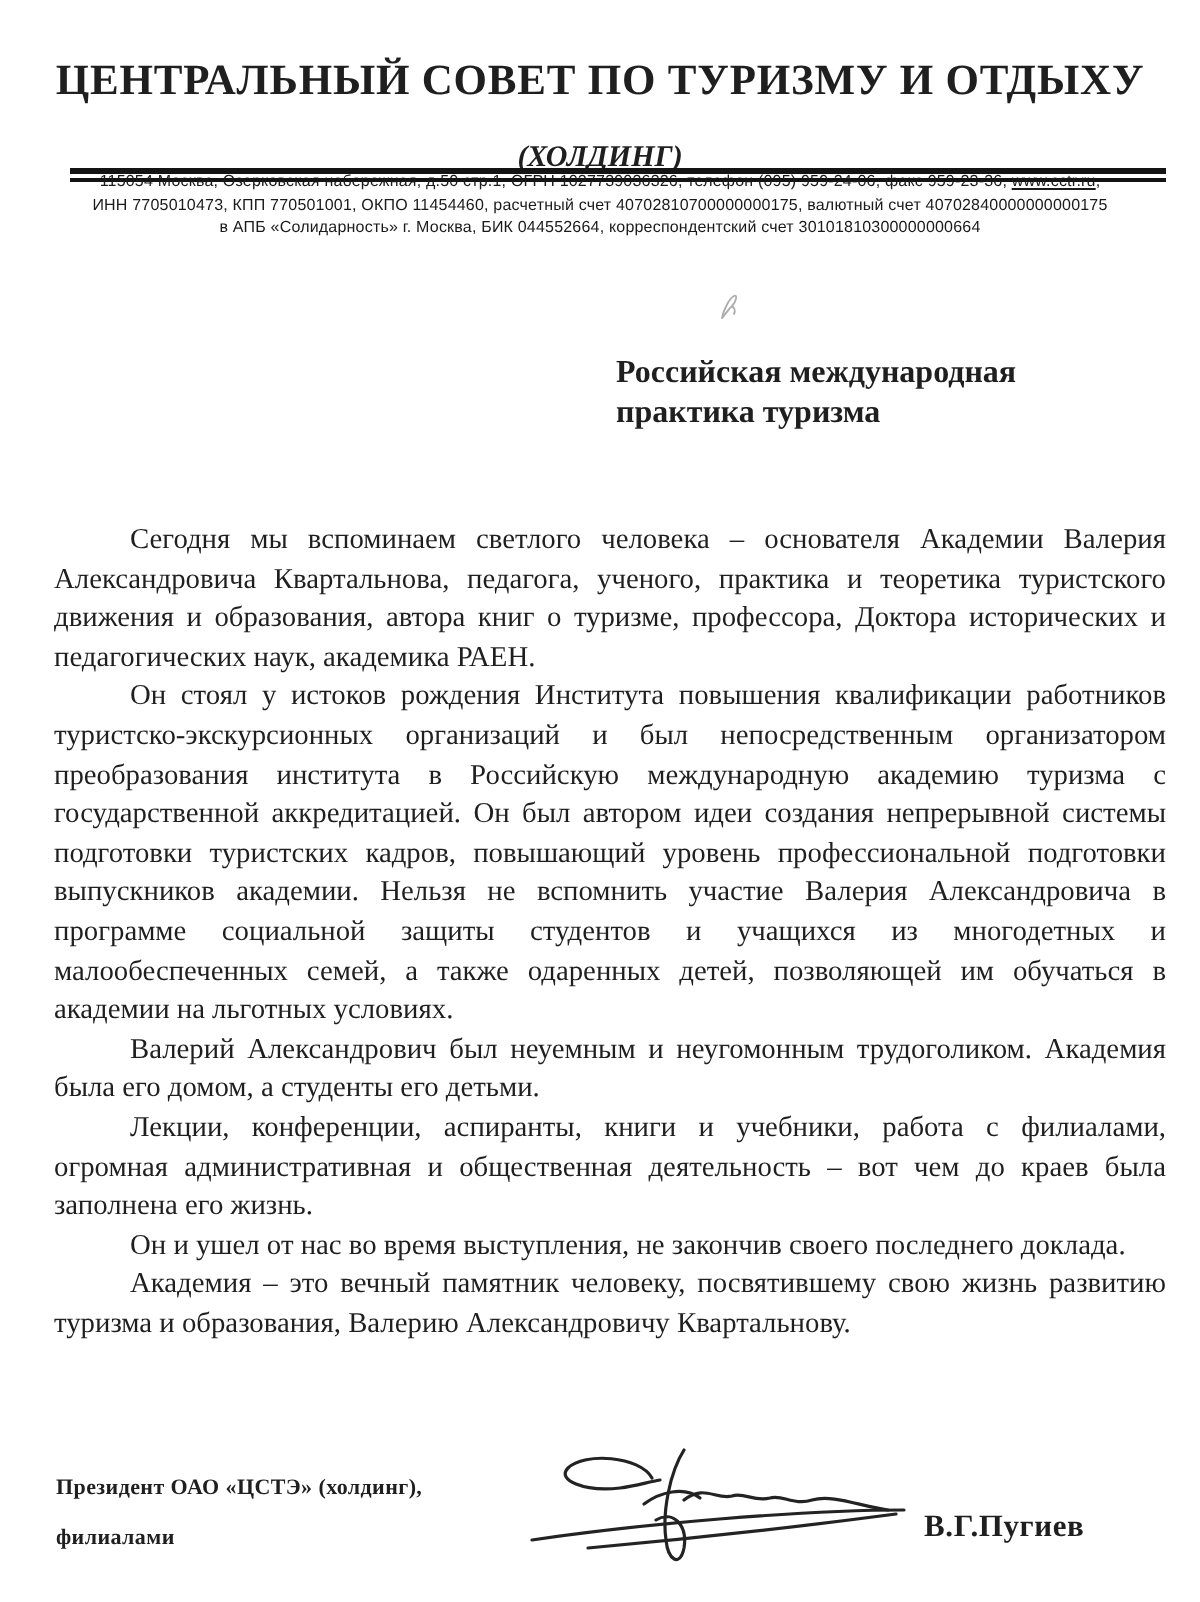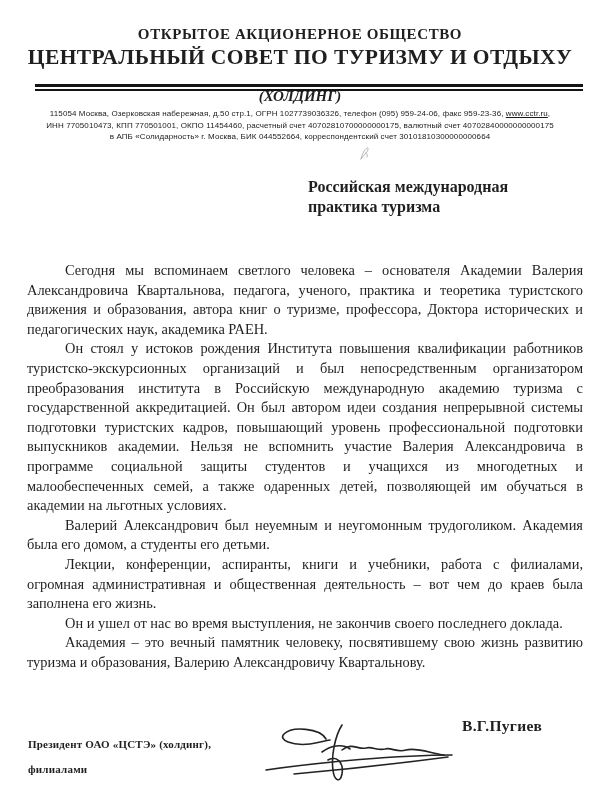--- a/index.html
+++ b/index.html
@@ -14,21 +14,21 @@
   
   .letterhead { position: absolute; top: 26px; left: 0; right: 0; text-align: center; }
   .org-type { font-size: 15px; font-weight: bold; letter-spacing: 0.6px; }
   .org-name { font-size: 21.5px; font-weight: bold; letter-spacing: 0.4px; margin-top: 2px; }
   .org-form { font-size: 15px; font-weight: bold; margin-top: 18px; font-style: italic; }
   .double-rule {
     position: absolute; top: 84px; left: 35px; right: 17px; height: 2px;
     border-top: 3px solid #141414; border-bottom: 2px solid #141414;
   }
   .contact {
-    position: absolute; top: 108px; left: 18px; right: 18px;
+    position: absolute; top: 85px; left: 18px; right: 18px;
     text-align: center;
     font-family: "Liberation Sans", sans-serif;
     font-size: 8px; line-height: 11.5px; color: #1a1a1a;
     letter-spacing: 0.1px;
   }
   .contact .website { text-decoration: underline; }
   
   .hand-mark { position: absolute; top: 146px; left: 358px; width: 14px; height: 16px; opacity: 0.55; }
   
   .addressee {
@@ -44,29 +44,28 @@
   .salutation { text-indent: 38px; margin: 0 0 19px 0; text-align: left; }
   .body-text p { margin: 0; text-indent: 38px; }
   
   .sign-titles {
     position: absolute; top: 732px; left: 28px;
     font-size: 11px; font-weight: bold; line-height: 25px;
     letter-spacing: 0.2px;
   }
   .signature-graphic { position: absolute; top: 722px; left: 260px; width: 202px; height: 72px; }
   .sign-name {
-    position: absolute; top: 717px; left: 462px;
+    position: absolute; top: 755px; left: 462px;
     font-size: 15.5px; font-weight: bold; letter-spacing: 0.3px;
   }
 </style>
 </head>
 <body>
 
 <div class="letterhead">
-  <div class="org-type">ОТКРЫТОЕ АКЦИОНЕРНОЕ ОБЩЕСТВО</div>
   <div class="org-name">ЦЕНТРАЛЬНЫЙ СОВЕТ ПО ТУРИЗМУ И ОТДЫХУ</div>
   <div class="org-form">(ХОЛДИНГ)</div>
 </div>
 
 <div class="double-rule"></div>
 
 <div class="contact">
   <span>115054 Москва, Озерковская набережная, д.50 стр.1, ОГРН 1027739036326, телефон (095) 959-24-06, факс 959-23-36, </span><span class="website">www.cctr.ru</span><span>,</span><br>
   <span>ИНН 7705010473, КПП 770501001, ОКПО 11454460, расчетный счет 40702810700000000175, валютный счет 40702840000000000175</span><br>
   <span>в АПБ «Солидарность» г. Москва, БИК 044552664, корреспондентский счет 30101810300000000664</span>

